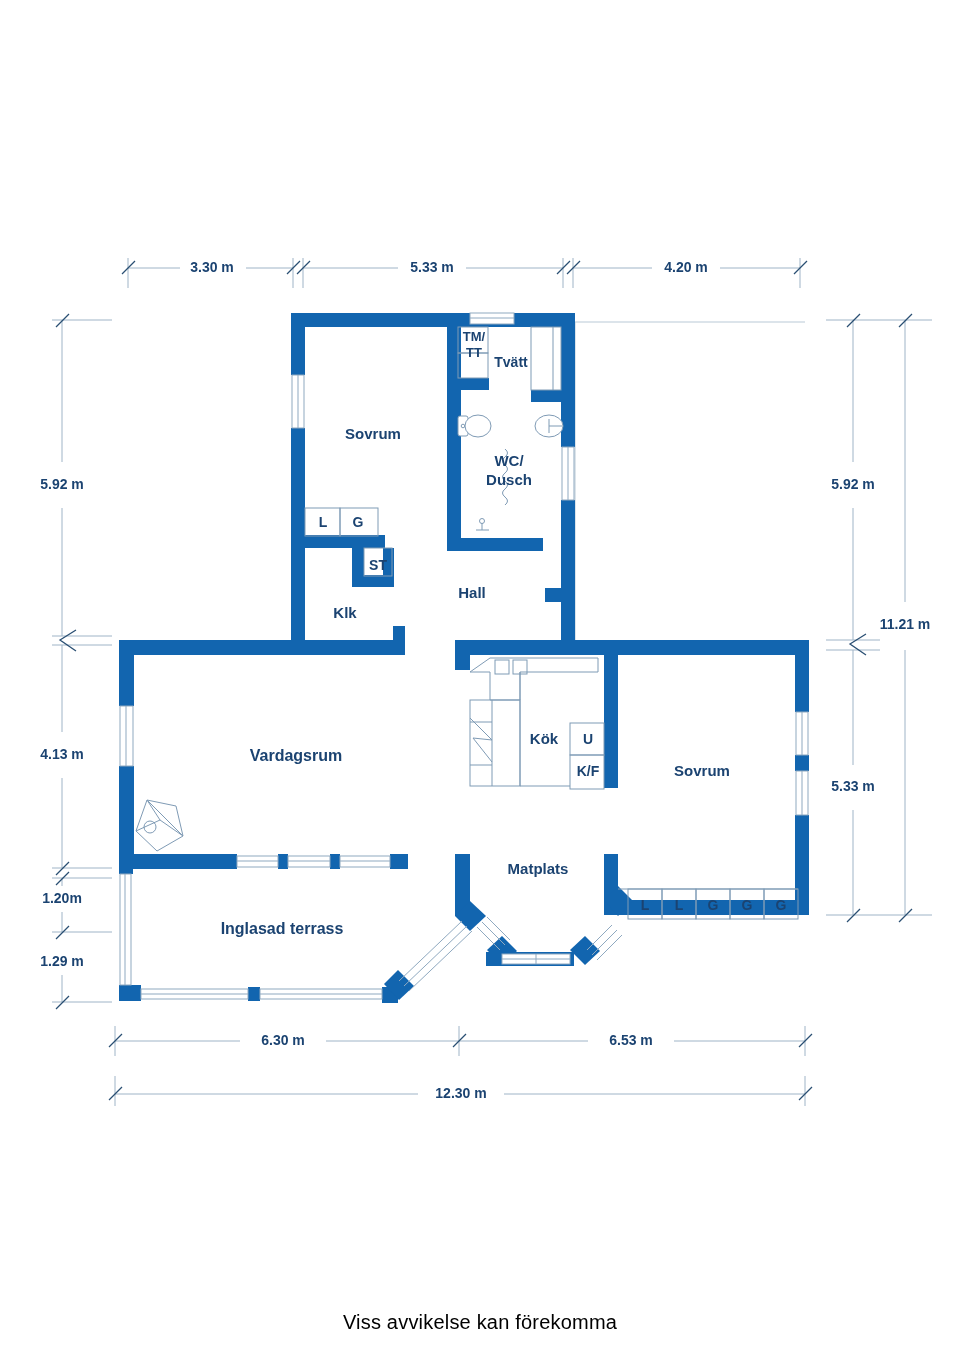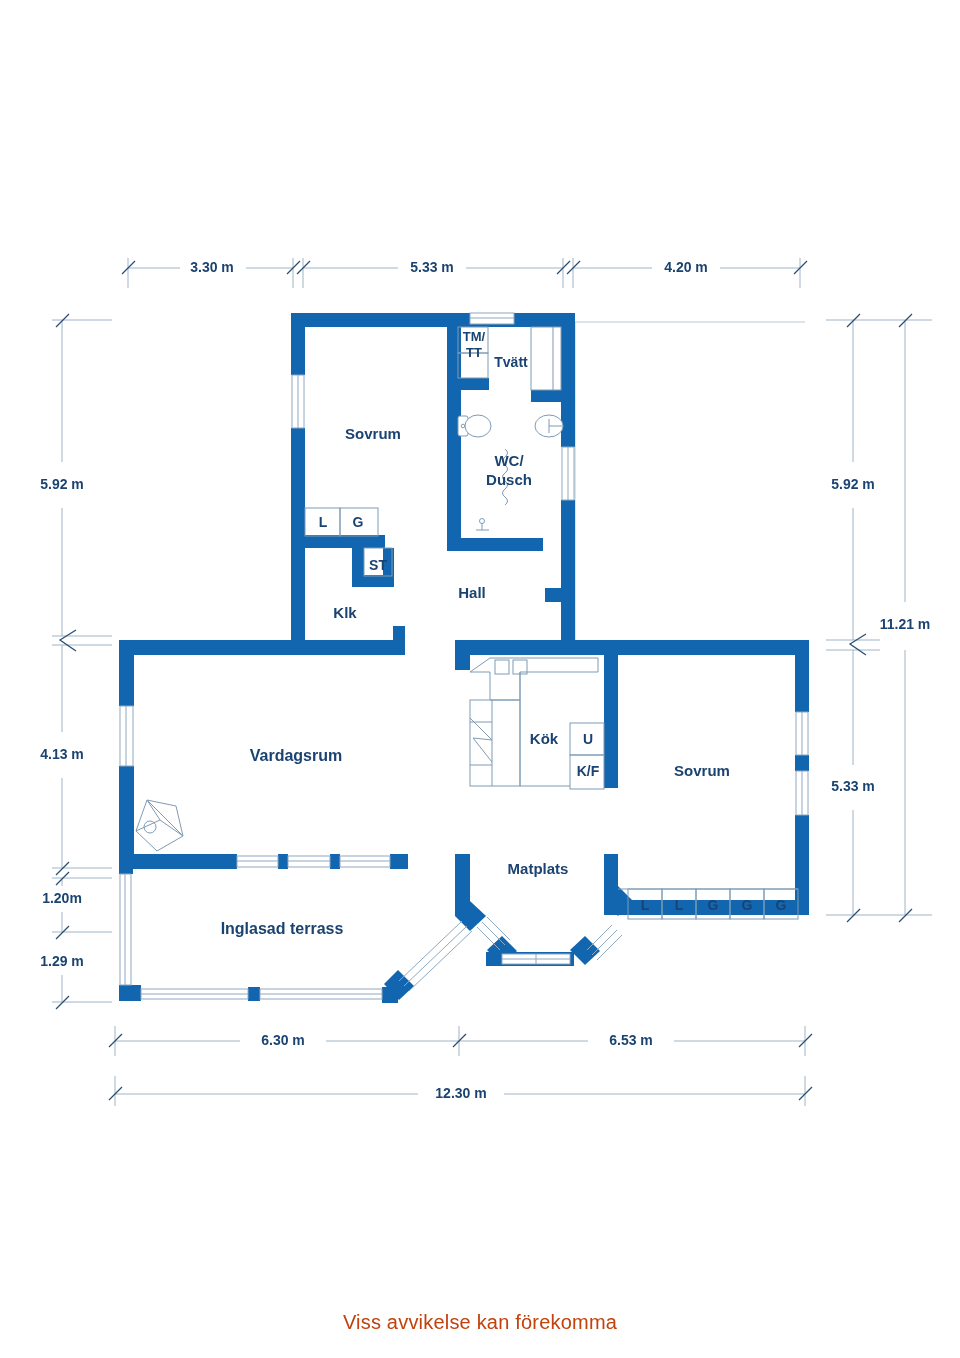--- a/index.html
+++ b/index.html
@@ -33,21 +33,21 @@
     dominant-baseline:middle;
   }
 
   .caption{
     position:absolute;
     left:0;right:0;
     top:1311px;
     text-align:center;
     font-family:"Liberation Sans", sans-serif;
     font-size:20px;
-    color:#c2410c;
+    color:#000000;
     letter-spacing:0.2px;
   }
 </style>
 </head>
 <body>
 
 <div id="plan-root">
 
   <svg id="floorplan" viewBox="0 0 960 1358">
 

